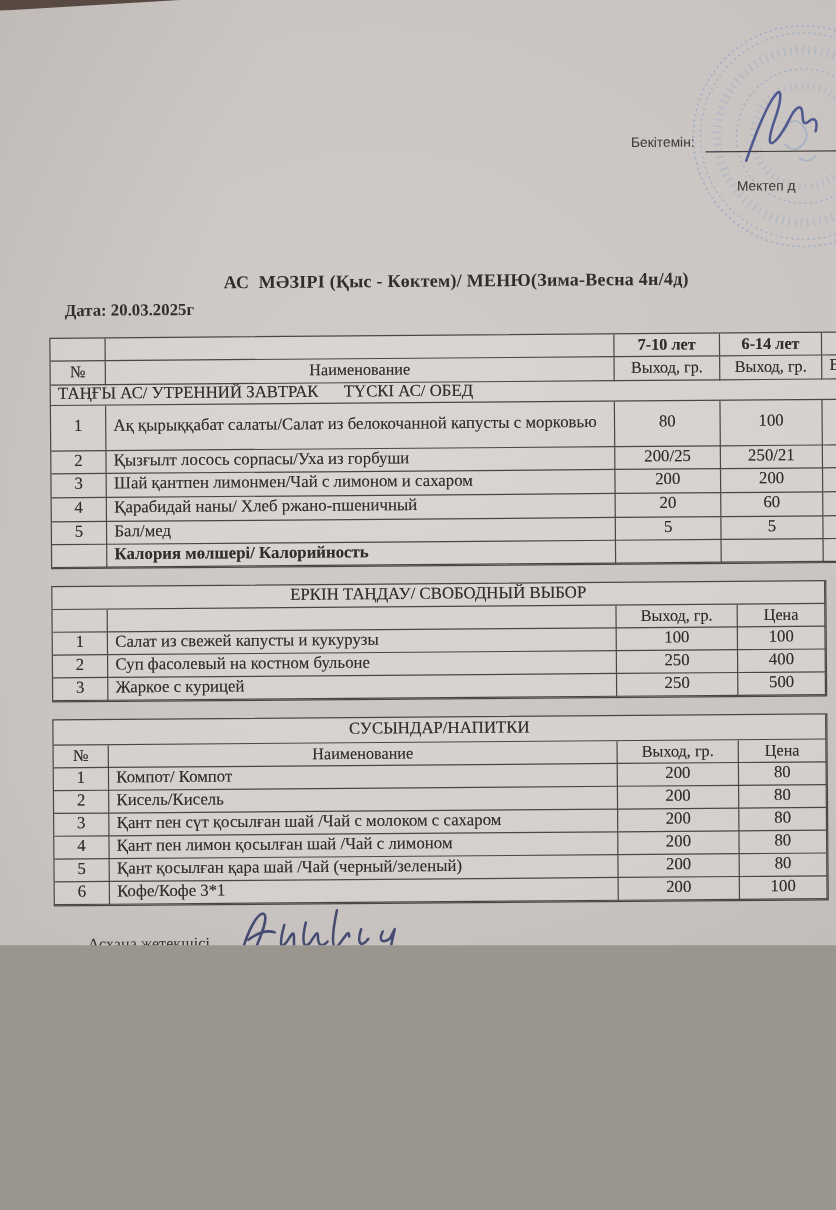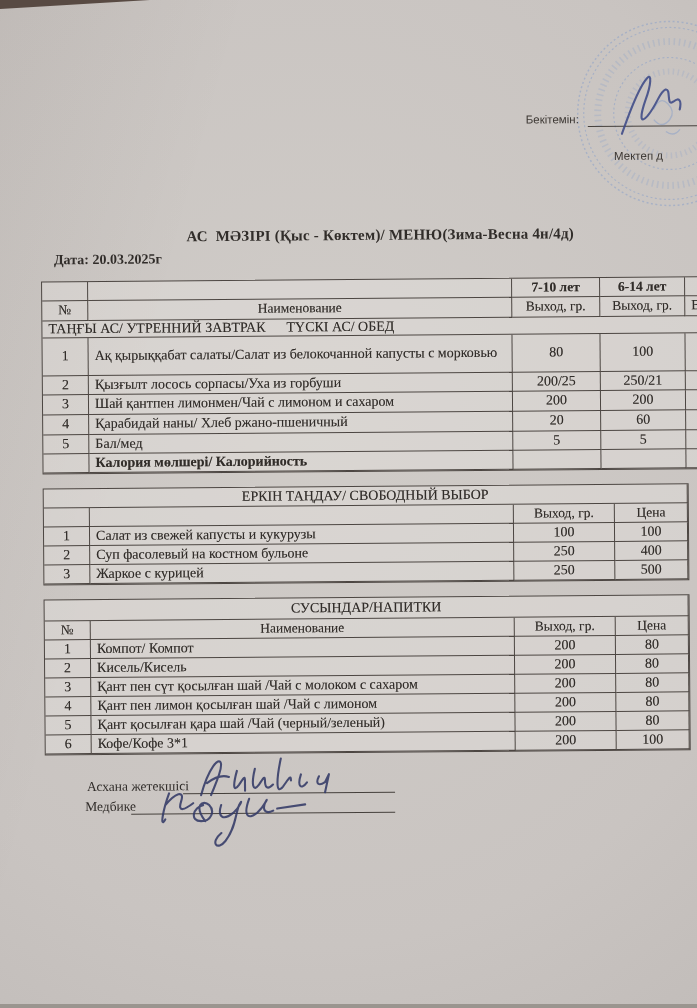--- a/index.html
+++ b/index.html
@@ -1,17 +1,17 @@
 <!DOCTYPE html>
 <html><head>
 <meta charset="utf-8">
 <style>
   html,body{margin:0;padding:0;background:#9a958f;}
   #paper{
-    position:relative; width:697px; height:1004px; overflow:hidden;
+    position:relative; width:697px; height:788px; overflow:hidden;
     font-family:"Liberation Serif", serif; color:#312d2a;
     background:
       linear-gradient(105deg, rgba(30,20,10,.05), rgba(0,0,0,0) 26%),
       radial-gradient(125% 95% at 45% 42%, #d0ccc8 0%, #c9c4c1 55%, #bab5b2 100%);
     text-decoration: underline;
   }
   #edge-wedge{position:absolute;left:0;top:0;width:150px;height:9px;
     background:#584a43; clip-path:polygon(0 0,150px 0,0 9px);}
   .content{position:absolute;left:0;top:0;width:697px;height:1008px;
     transform:rotate(-0.45deg); transform-origin:50% 40%;}
@@ -178,21 +178,21 @@
       <div class="c name">Қант қосылған қара шай /Чай (черный/зеленый)</div>
       <div class="c center">200</div>
       <div class="c center">80</div>
 
       <div class="c center">6</div>
       <div class="c name">Кофе/Кофе 3*1</div>
       <div class="c center">200</div>
       <div class="c center">100</div>
     </div>
 
-    <span class="abs sig-label" style="left:84px;top:777px;">Асхана жетекшісі</span>
+    <span class="abs sig-label" style="left:70px;top:777px;">Асхана жетекшісі</span>
     <div class="abs sig-line" style="left:180px;top:778px;width:212px;height:14px;"></div>
     <span class="abs sig-label" style="left:82px;top:797px;">Медбике</span>
     <div class="abs sig-line" style="left:128px;top:798px;width:264px;height:14px;"></div>
 
     <svg class="abs ink" style="left:190px;top:752px;" width="150" height="55" viewBox="0 0 150 55">
       <path d="M8 42 C 16 14, 26 4, 28 10 C 30 16, 22 32, 18 42 M 14 30 C 22 24, 30 22, 36 24 M 44 18 C 40 32, 40 40, 46 32 C 50 26, 52 22, 52 28 L 52 38 M 62 16 C 58 32, 60 40, 66 32 C 70 26, 72 22, 72 28 C 72 34, 74 38, 80 32 M 88 6 C 84 24, 82 44, 90 34 C 96 26, 98 22, 98 28 M 108 22 C 104 34, 108 38, 114 30 M 126 24 c -4 8 0 10 6 6 l 4 -8 l -4 18"></path>
     </svg>
     <svg class="abs ink" style="left:150px;top:778px;" width="180" height="70" viewBox="0 0 180 70">
       <path d="M16 14 C 10 30, 6 50, 12 40 M 12 26 C 22 14, 32 10, 28 22 C 24 34, 32 30, 40 24 M 50 26 c -10 2 -14 16 -2 16 c 10 0 14 -10 8 -16 c -6 -6 -16 0 -4 16 M 68 26 c -4 12 2 16 12 8 c 8 -7 10 -16 6 -8 c -4 10 -4 24 -14 36 c -8 10 -16 2 -4 -8 M 96 20 c -6 16 -2 22 8 14 c 8 -7 12 -18 8 -10 c -3 7 0 12 8 8 M 124 30 l 28 -4"></path>
     </svg>

